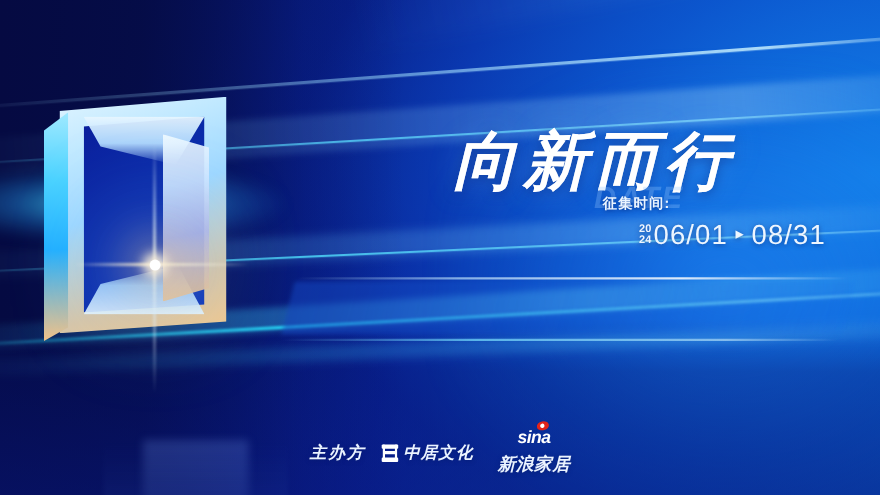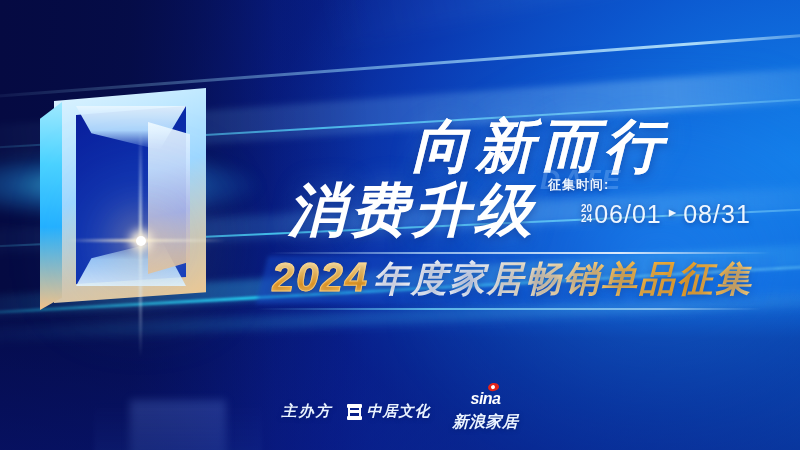--- a/index.html
+++ b/index.html
@@ -322,44 +322,39 @@
     <div class="door-ceiling"></div>
     <div class="door-floorin"></div>
     <div class="door-panel"></div>
     <div class="flare-h"></div>
     <div class="flare-v"></div>
     <div class="door-flare"></div>
   </div>
 
   <div class="title-main">向新而行</div>
 
-  <div class="title-sub">消费升级</div>
 
   <div class="date-block">
     <div class="date-watermark">DATE</div>
     <div class="date-label">征集时间:</div>
     <div class="date-row">
       <span class="date-year">
         <span>20</span>
         <span>24</span>
       </span>
       <span class="date-range">06/01</span>
       <span class="date-sep">▸</span>
       <span class="date-range">08/31</span>
     </div>
   </div>
 
   <div class="banner-wrap">
     <div class="banner-bar"></div>
     <div class="banner-edge-top"></div>
     <div class="banner-edge-bot"></div>
-    <div class="banner-text">
-      <span class="year-gold">2024</span>
-      <span class="banner-cn">年度家居畅销单品征集</span>
-    </div>
   </div>
 
   <div class="footer">
     <span class="footer-label">主办方</span>
 
     <span class="brand">
       <span class="zj-logo">
         <span class="r1"></span>
           <span class="r2"></span>
           <span class="r3"></span>

